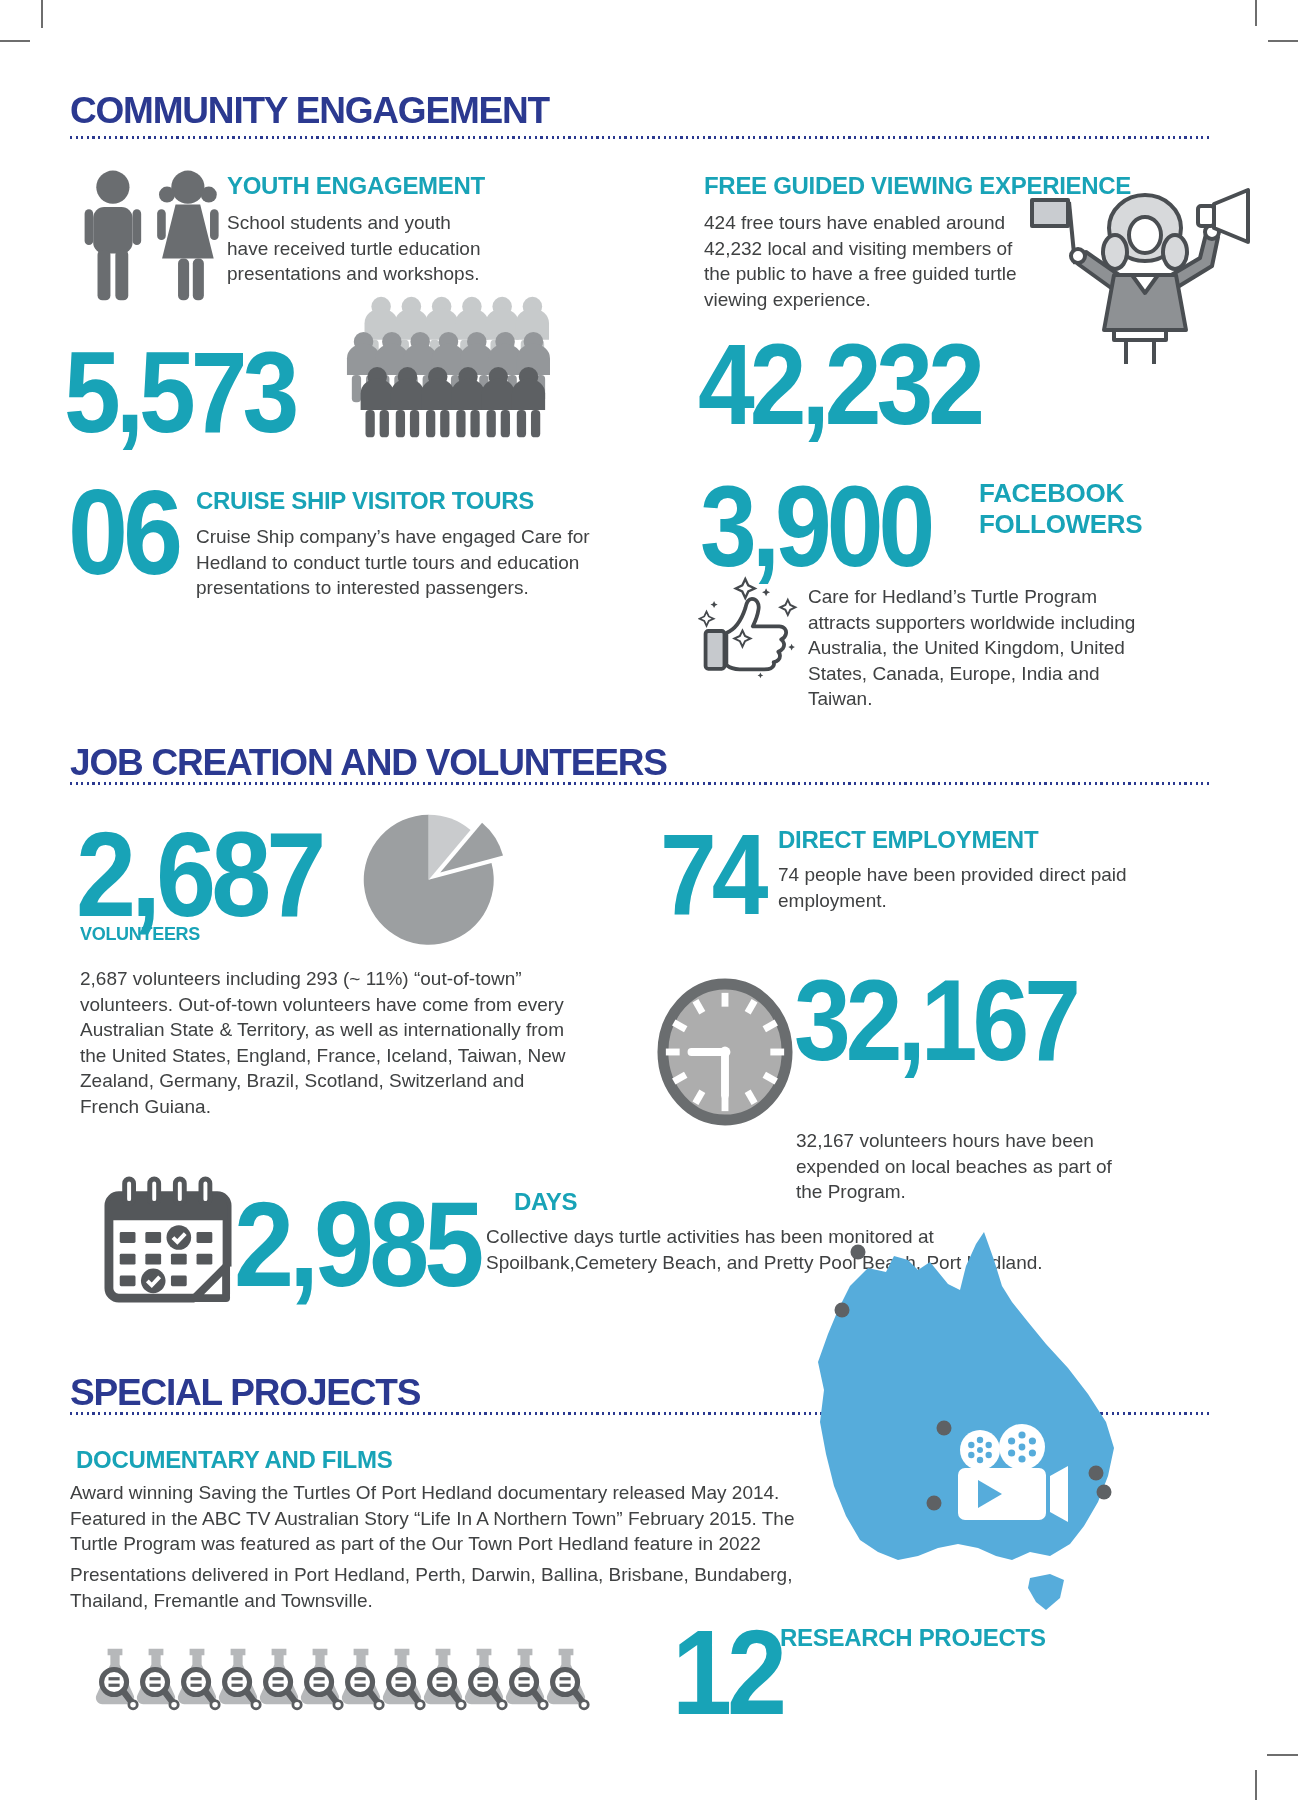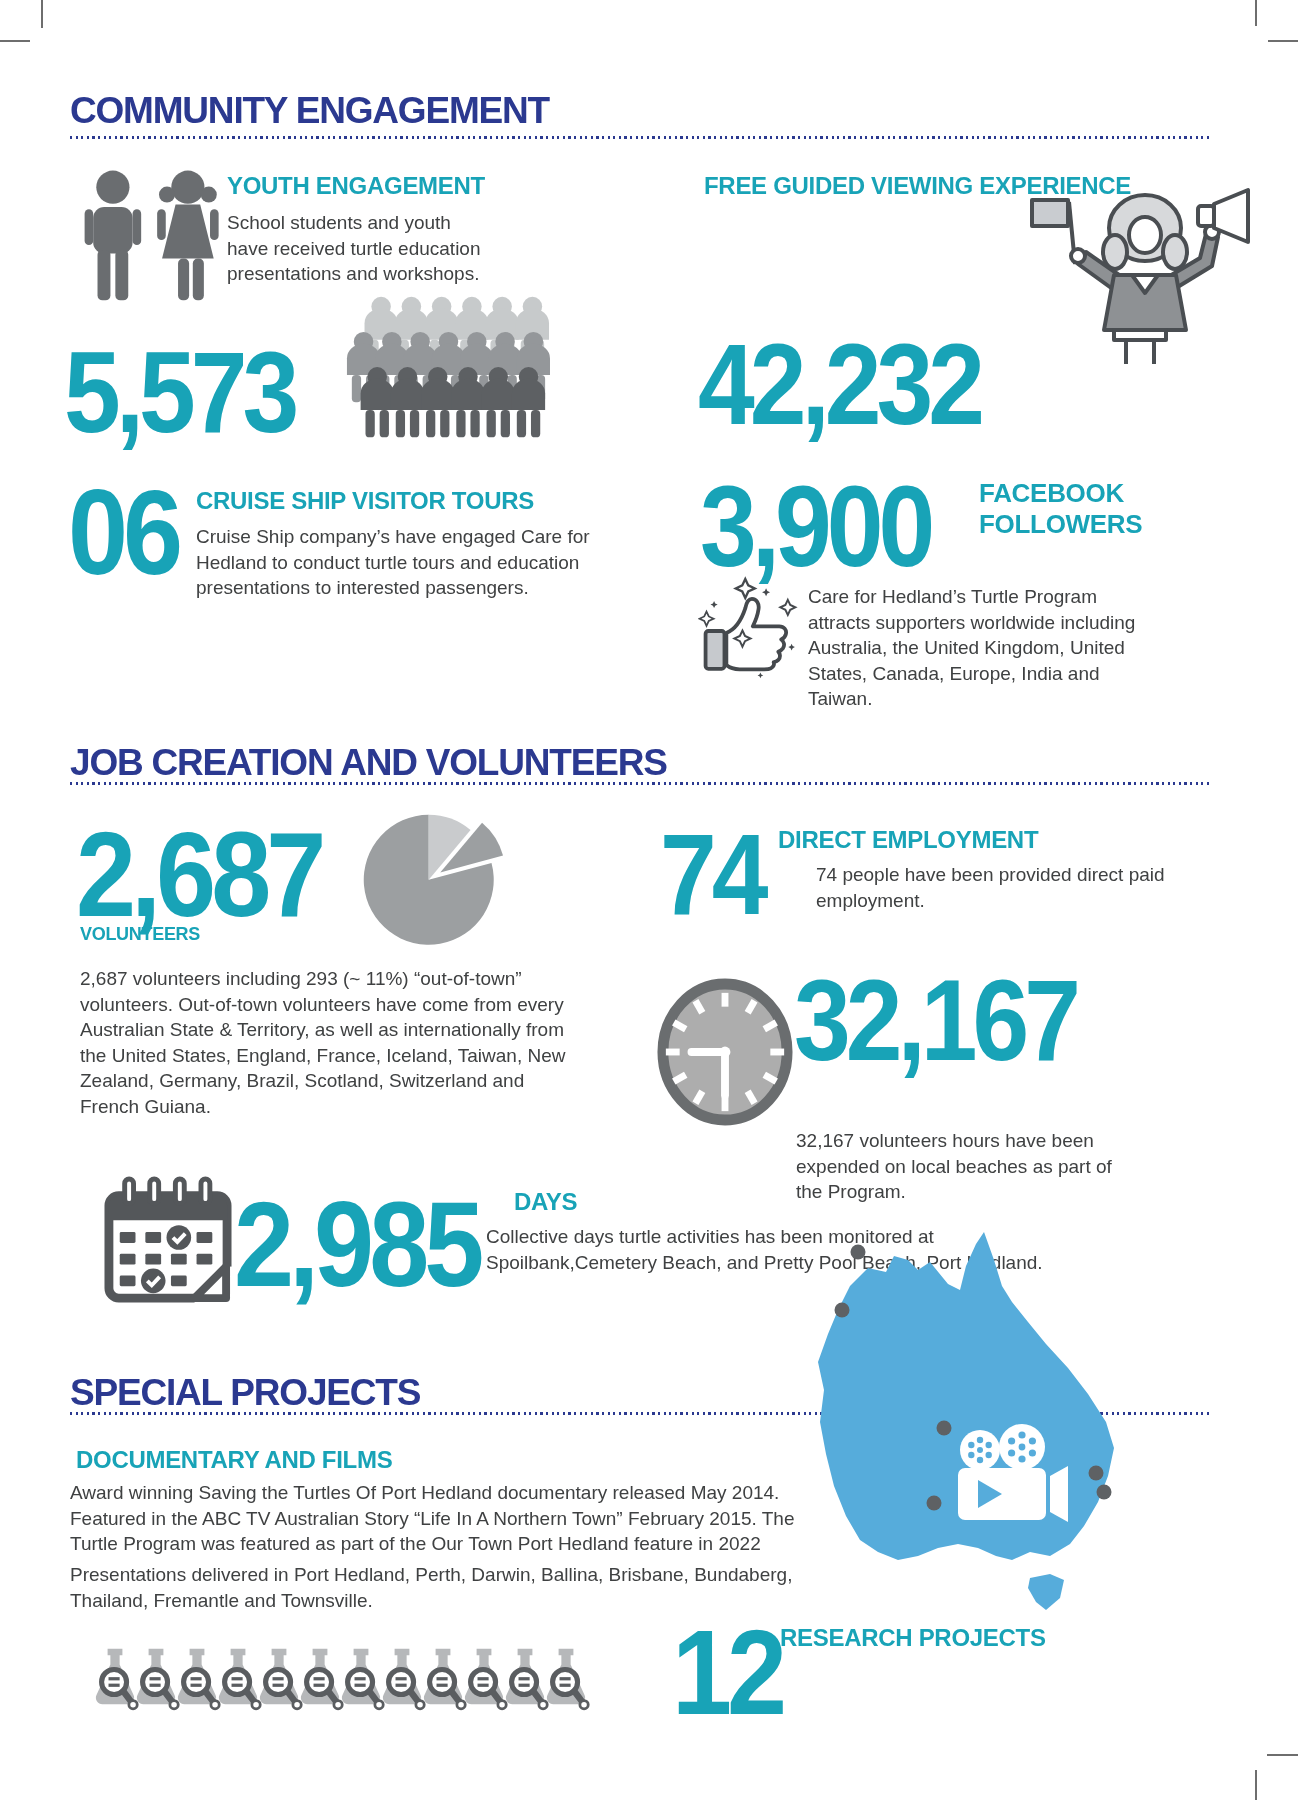--- a/index.html
+++ b/index.html
@@ -87,20 +87,24 @@
       <use href="#person-sym" x="174" y="36" fill="#94979A"></use>
       <use href="#person-sym" x="14" y="72" fill="#5D6063"></use>
       <use href="#person-sym" x="45" y="72" fill="#5D6063"></use>
       <use href="#person-sym" x="76" y="72" fill="#5D6063"></use>
       <use href="#person-sym" x="107" y="72" fill="#5D6063"></use>
       <use href="#person-sym" x="138" y="72" fill="#5D6063"></use>
       <use href="#person-sym" x="169" y="72" fill="#5D6063"></use>
     </svg>
 
   <div class="abs sub-h" style="left:704px;top:172px;">FREE GUIDED VIEWING EXPERIENCE</div>
+  <div class="abs body-t" style="left:704px;top:210px;">424 free tours have enabled around
+42,232 local and visiting members of
+the public to have a free guided turtle
+viewing experience.</div>
   <div class="abs bignum" style="left:698px;top:328px;">42,232</div>
 
   <svg class="abs" style="left:1028px;top:178px;" width="228" height="188" viewBox="0 0 228 188">
     <g stroke="#4A4E52" stroke-width="4" stroke-linejoin="round" fill="none">
       <rect x="4" y="22" width="36" height="26" fill="#C9CCD0"></rect>
       <line x1="41" y1="24" x2="47" y2="86"></line>
       <ellipse cx="117" cy="50" rx="36" ry="33" fill="#D7D9DB"></ellipse>
       <ellipse cx="87" cy="74" rx="12" ry="17" fill="#D7D9DB"></ellipse>
       <ellipse cx="147" cy="74" rx="12" ry="17" fill="#D7D9DB"></ellipse>
       <ellipse cx="117" cy="57" rx="16" ry="18" fill="#fff"></ellipse>
@@ -172,21 +176,21 @@
   <div class="abs label-h" style="left:80px;top:924px;">VOLUNTEERS</div>
   <div class="abs body-t" style="left:80px;top:966px;">2,687 volunteers including 293 (~ 11%) “out-of-town”
 volunteers. Out-of-town volunteers have come from every
 Australian State &amp; Territory, as well as internationally from
 the United States, England, France, Iceland, Taiwan, New
 Zealand, Germany, Brazil, Scotland, Switzerland and
 French Guiana.</div>
 
   <div class="abs bignum" style="left:660px;top:818px;">74</div>
   <div class="abs sub-h" style="left:778px;top:826px;">DIRECT EMPLOYMENT</div>
-  <div class="abs body-t" style="left:778px;top:862px;margin-left:38px;">74 people have been provided direct paid
+  <div class="abs body-t" style="left:778px;top:862px;">74 people have been provided direct paid
 employment.</div>
 
   <svg class="abs" style="left:656px;top:976px;" width="138" height="152" viewBox="0 0 140 152">
     <ellipse cx="70" cy="76" rx="63" ry="69" fill="#ADADAD" stroke="#6A6D6F" stroke-width="11"></ellipse>
     <g stroke="#fff" stroke-width="7">
       <line x1="70" y1="16" x2="70" y2="30"></line>
       <line x1="70" y1="16" x2="70" y2="30" transform="rotate(30 70 76)"></line>
       <line x1="70" y1="16" x2="70" y2="30" transform="rotate(60 70 76)"></line>
       <line x1="70" y1="16" x2="70" y2="30" transform="rotate(90 70 76)"></line>
       <line x1="70" y1="16" x2="70" y2="30" transform="rotate(120 70 76)"></line>

